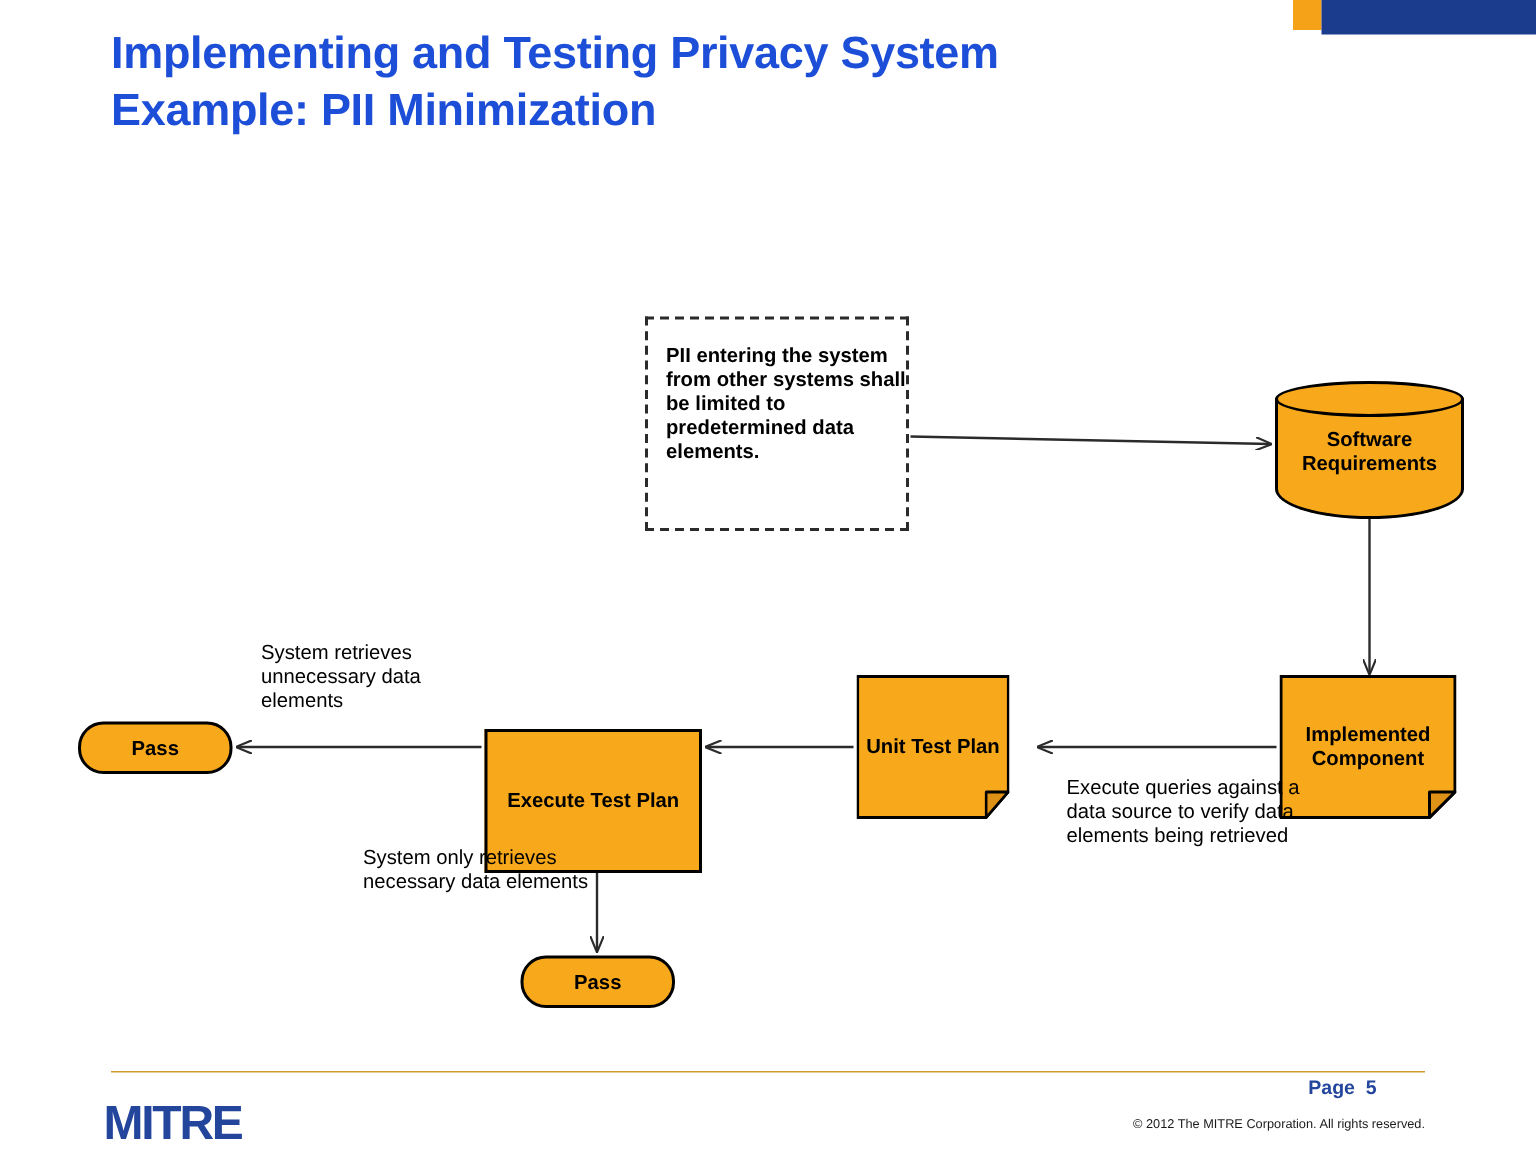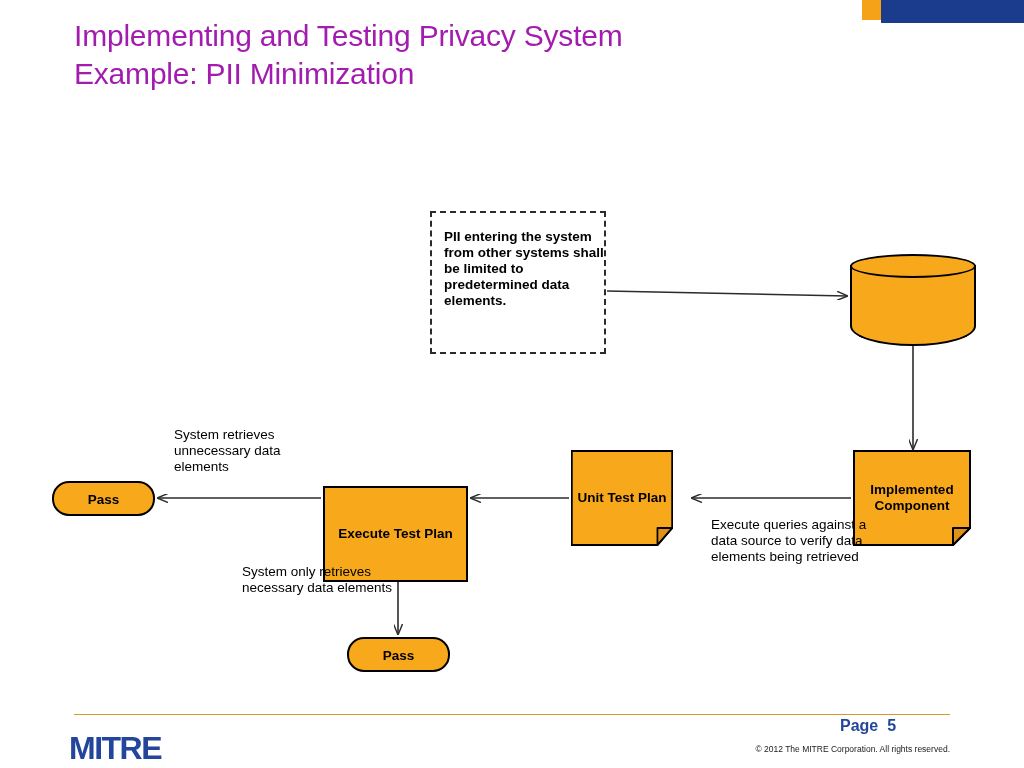--- a/index.html
+++ b/index.html
@@ -34,23 +34,23 @@
     background: #1B3C8C;
   }
 
   
   #title {
     position: absolute;
     left: 74px;
     top: 17px;
     width: 830px;
     font-size: 30px;
-    font-weight: normal;
+    font-weight: bold;
     line-height: 1.27;
-    color: #a21caf;
+    color: #1d4ed8;
     letter-spacing: -0.2px;
   }
   #title .tline { display: block; white-space: pre; }
 
   
   #diagram {
     position: absolute;
     left: 0;
     top: 0;
     width: 1024px;
@@ -214,22 +214,22 @@
     font-weight: bold;
     letter-spacing: -1.5px;
     color: #23459B;
     font-family: "Liberation Sans", sans-serif;
   }
   #page-label {
     position: absolute;
     left: 840px;
     top: 717px;
     width: 110px;
-    text-align: left;
-    font-size: 16px;
+    text-align: center;
+    font-size: 13px;
     font-weight: bold;
     color: #23459B;
     white-space: pre;
   }
   #copyright {
     position: absolute;
     left: 600px;
     top: 744px;
     width: 350px;
     text-align: right;
@@ -270,20 +270,21 @@
     <path d="M398,548 L398,634" fill="none" stroke="#2b2b2b" stroke-width="1.6" marker-end="url(#arrow)"></path>
   </svg>
 
   <div class="node" id="dashed-box">
     <div class="txt">PII entering the system from other systems shall be limited to predetermined data elements.</div>
   </div>
 
   <div class="node" id="cyl">
     <div class="cyl-body"></div>
     <div class="cyl-top"></div>
+    <div class="txt">Software Requirements</div>
   </div>
 
   <div class="node docnode" id="implemented-component">
     <svg class="shape" viewBox="0 0 118 96" preserveAspectRatio="none">
       <path d="M1,1 L117,1 L117,78 L100,95 L1,95 Z" fill="#F8A81B" stroke="#000" stroke-width="2"></path>
       <path d="M117,78 L100,78 L100,95 Z" fill="#E09217" stroke="#000" stroke-width="2" stroke-linejoin="round"></path>
     </svg>
     <div class="txt">Implemented Component</div>
   </div>
 

